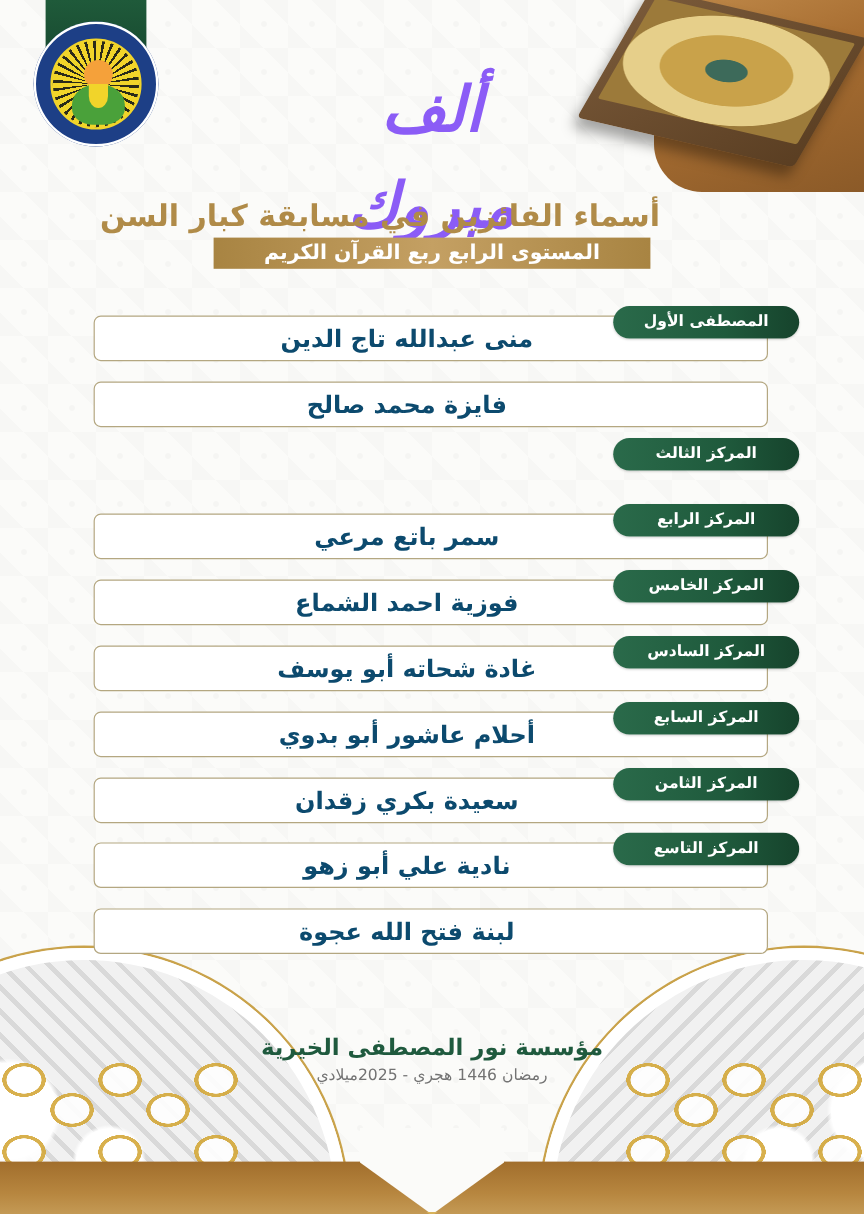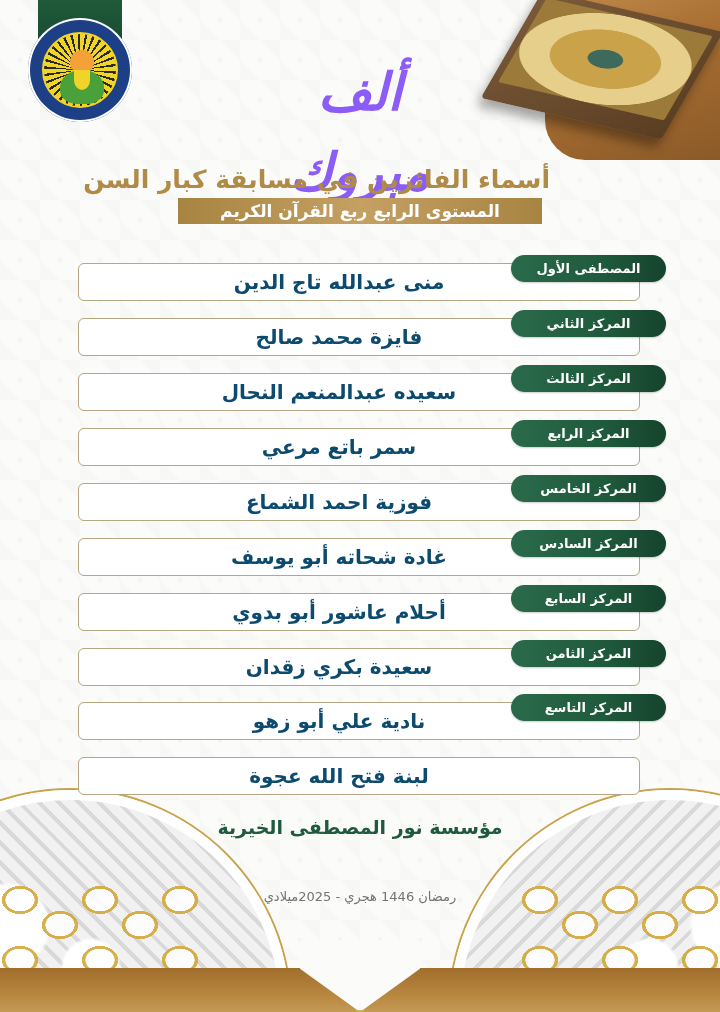--- a/index.html
+++ b/index.html
@@ -89,21 +89,21 @@
   .rank-pill {
     position: absolute; left: 433px; top: 0; width: 155px; height: 27px;
     border-radius: 14px;
     background: linear-gradient(90deg, #2a6a4a 0%, #1f5a3c 60%, #16432c 100%);
     color: #fff; font-size: 13px; font-weight: bold; text-align: center;
     direction: rtl; line-height: 27px; box-shadow: 0 1px 2px rgba(0,0,0,0.2);
   }
 
   
   .footer-org {
-    left: 200px; top: 812px; width: 320px; height: 30px;
+    left: 200px; top: 858px; width: 320px; height: 30px;
     color: #1f5a3e; font-size: 19px; font-weight: bold; text-align: center;
     direction: rtl; line-height: 30px;
   }
   .footer-date {
     left: 200px; top: 886px; width: 320px; height: 22px;
     color: #737373; font-size: 13px; text-align: center; direction: rtl; line-height: 22px;
   }
 
   
   .ornament-left {
@@ -181,24 +181,22 @@
 <div class="abs congrats">ألف مبروك</div>
 <div class="abs headline">أسماء الفائزين في مسابقة كبار السن</div>
 <div class="abs subbar">المستوى الرابع ربع القرآن الكريم</div>
 
 <div class="row" style="top:255px">
   <div class="name-box">منى عبدالله تاج الدين</div>
   <div class="rank-pill">المصطفى الأول</div>
 </div>
 <div class="row" style="top:310px">
   <div class="name-box">فايزة محمد صالح</div>
-  <div class="rank-pill">المركز الثاني</div>
 </div>
 <div class="row" style="top:365px">
-  <div class="name-box">سعيده عبدالمنعم النحال</div>
   <div class="rank-pill">المركز الثالث</div>
 </div>
 <div class="row" style="top:420px">
   <div class="name-box">سمر باتع مرعي</div>
   <div class="rank-pill">المركز الرابع</div>
 </div>
 <div class="row" style="top:475px">
   <div class="name-box">فوزية احمد الشماع</div>
   <div class="rank-pill">المركز الخامس</div>
 </div>

